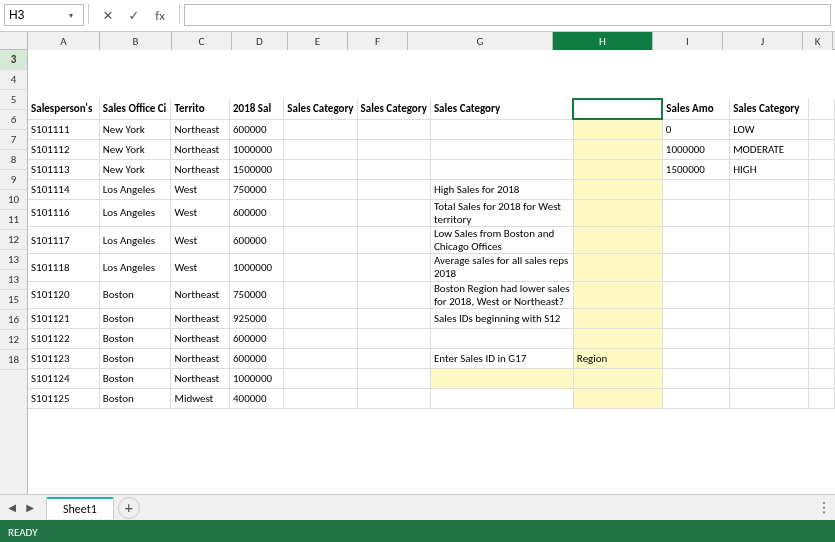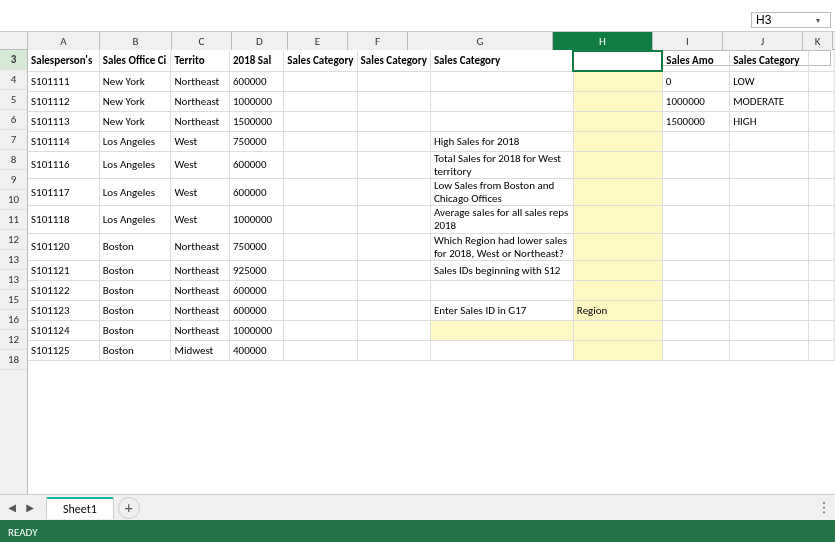--- a/index.html
+++ b/index.html
@@ -1,26 +1,25 @@
 <!DOCTYPE html>
 <html><head>
   <meta charset="utf-8">
   <style>
     * { box-sizing: border-box; margin: 0; padding: 0; }
     body { font-family: Calibri, Arial, sans-serif; font-size: 12px; background: #fff; overflow: hidden; width: 835px; height: 542px; }
 
     
     .top-bar {
       display: flex;
-      align-items: flex-end;
+      align-items: flex-start;
       height: 32px;
       border-bottom: 1px solid #ccc;
       background: #fff;
-      padding: 12px 4px;
-      flex-direction: column;
+      padding: 4px 4px;
     }
     .name-box {
       width: 80px;
       height: 22px;
       border: 1px solid #bbb;
       padding: 0 4px;
       font-size: 12px;
       display: flex;
       align-items: center;
       background: #fff;
@@ -137,20 +136,21 @@
       flex-shrink: 0;
     }
     .row-num.selected {
       background: #d6e8d6;
       font-weight: bold;
     }
     .grid-content {
       flex: 1;
       overflow: hidden;
       position: relative;
+      margin-top: 48px;
     }
     table.grid {
       border-collapse: collapse;
       table-layout: fixed;
     }
     table.grid td {
       border-right: 1px solid #ddd;
       border-bottom: 1px solid #ddd;
       height: 20px;
       padding: 0 3px;
@@ -446,21 +446,21 @@
         </tr>
 
 
         <tr>
           <td>S101120</td>
           <td>Boston</td>
           <td>Northeast</td>
           <td>750000</td>
           <td></td>
           <td></td>
-          <td style="white-space:normal; line-height:1.2;">Which Region had lower sales for 2018, West or Northeast?</td>
+          <td style="white-space:normal; line-height:1.2;">Boston Region had lower sales for 2018, West or Northeast?</td>
           <td class="selected-header"></td>
           <td></td>
           <td></td>
           <td></td>
         </tr>
 
         <tr>
           <td>S101121</td>
           <td>Boston</td>
           <td>Northeast</td>

